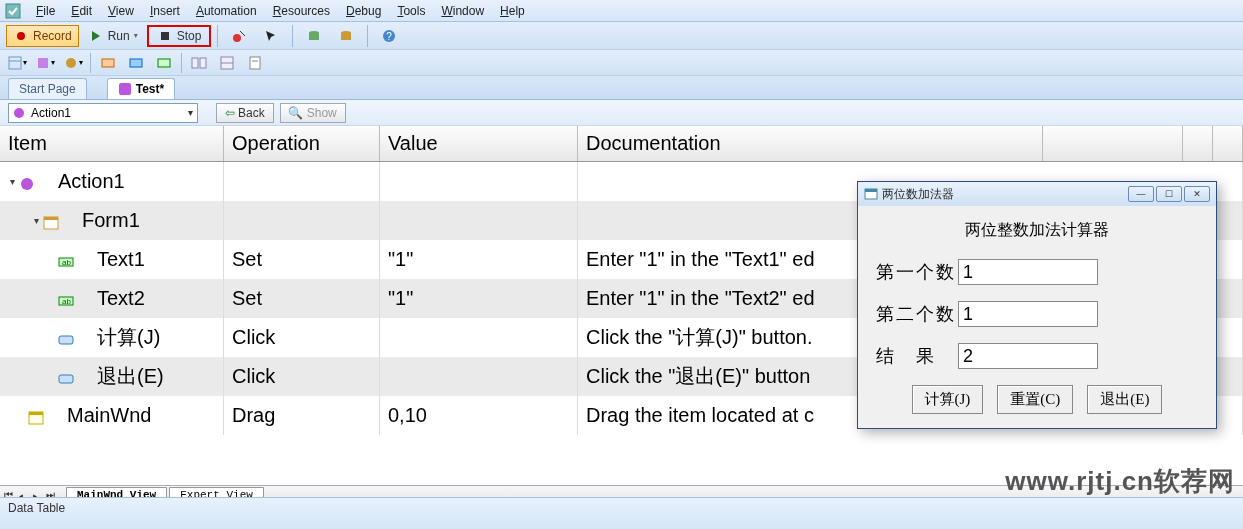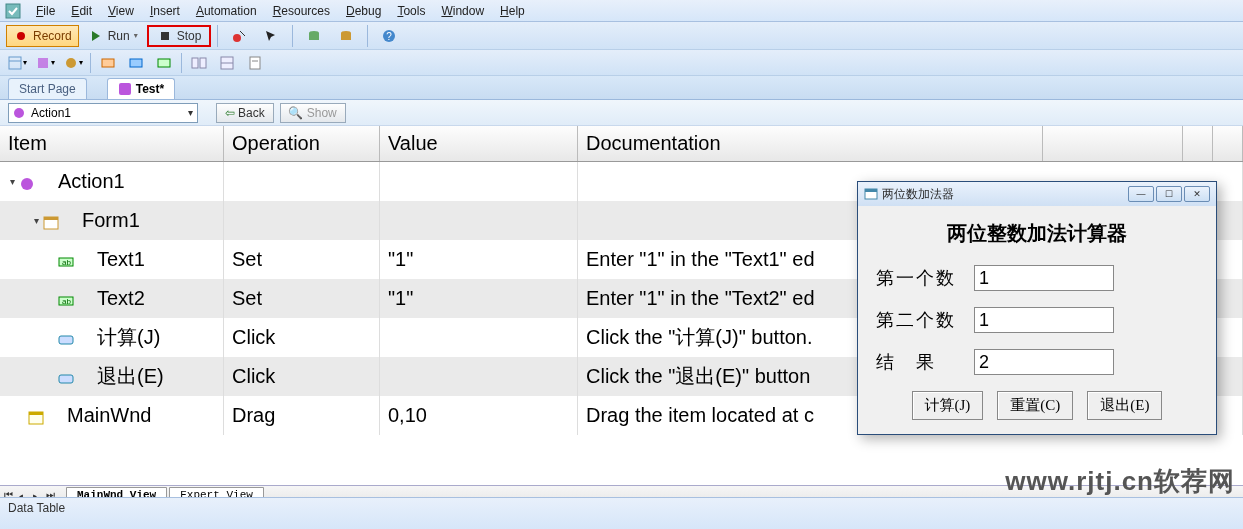--- a/index.html
+++ b/index.html
@@ -51,22 +51,22 @@
 .vtab.active { font-weight: bold; background: #fff; }
 
 .data-table-bar { position: absolute; bottom: 0; left: 0; right: 0; height: 32px; background: linear-gradient(#e8f0fb, #d6e6f9); border-top: 1px solid #a8c0e0; padding: 3px 8px; color: #333; font-size: 12px; }
 
 
 .popup { position: absolute; left: 857px; top: 181px; width: 360px; background: #1d4ed8; border: 1px solid #2a4d7a; box-shadow: 4px 4px 12px rgba(0,0,0,0.3); }
 .popup-title { background: linear-gradient(#eaf2fc, #cfe0f4); height: 24px; display: flex; align-items: center; padding: 0 6px; font-size: 12px; color: #2a2a2a; }
 .popup-title .pt-icons { margin-left: auto; display: flex; gap: 2px; }
 .win-btn { width: 26px; height: 16px; background: linear-gradient(#eaf2fc, #cde0f4); border: 1px solid #6a8db5; border-radius: 2px; display: flex; align-items: center; justify-content: center; font-size: 9px; color: #333; cursor: default; }
 .popup-body { padding: 14px 18px; background: #f0f0f0; }
-.popup-body h2 { text-align: center; font-size: 20px; font-weight: bold; font-family: "SimSun", serif; margin-bottom: 18px; }
-.field-row { display: flex; align-items: center; margin-bottom: 16px; gap: 18px; }
+.popup-body h2 { text-align: center; font-size: 16px; font-weight: normal; font-family: "SimSun", serif; margin-bottom: 18px; }
+.field-row { display: flex; align-items: center; margin-bottom: 16px; gap: 2px; }
 .field-row label { width: 80px; font-size: 18px; font-family: "SimSun", serif; letter-spacing: 2px; }
 .field-row input { width: 140px; height: 26px; border: 1px solid #888; font-size: 18px; padding: 0 4px; background: #fff; font-family: Arial; }
 .btn-row { display: flex; gap: 14px; justify-content: center; margin-top: 10px; }
 .btn-row button { padding: 4px 12px; font-size: 15px; font-family: "SimSun", serif; background: #efefef; border: 1px solid #888; box-shadow: 1px 1px 0 #fff inset; cursor: default; }
 
 .watermark { position: absolute; right: 8px; bottom: 30px; font-size: 26px; font-weight: bold; color: #555; font-family: Arial, "SimHei"; letter-spacing: 1px; pointer-events: none; }
 </style>
 </head>
 <body>
 

